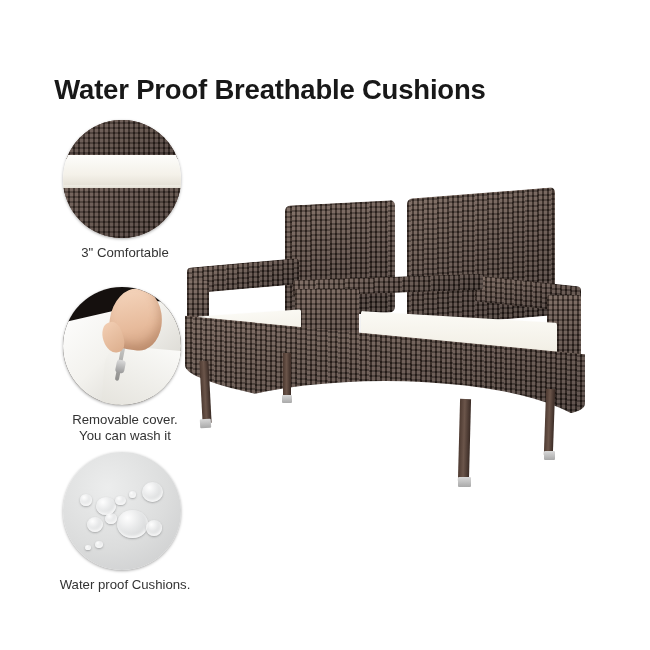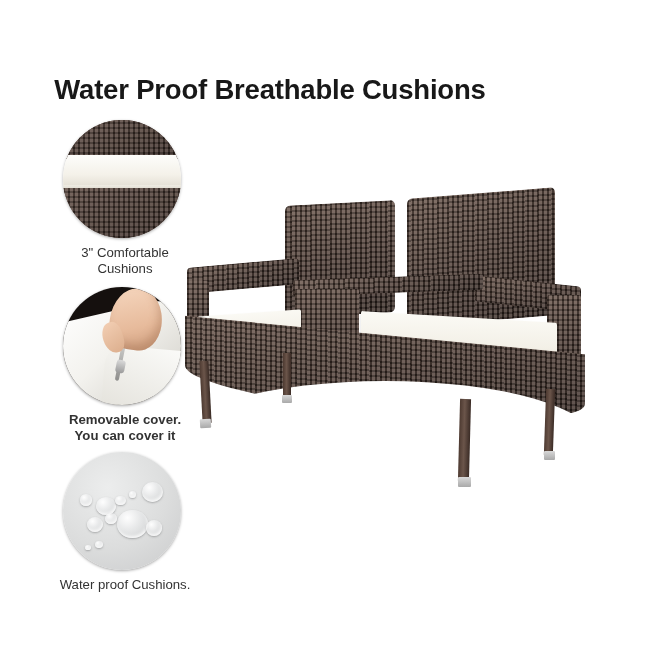--- a/index.html
+++ b/index.html
@@ -125,37 +125,36 @@
 
   <div class="feature" style="top:120px;">
     <div class="circle">
       <div class="c1-top wick"></div>
       <div class="c1-mid"></div>
       <div class="c1-strip"></div>
       <div class="c1-bot wick"></div>
     </div>
     <div class="caption">
       <span>3" Comfortable</span>
-      <span>Cushions</span>
-    </div>
-  </div>
-
-  <div class="feature" style="top:287px;font-weight:bold;">
+    </div>
+  </div>
+
+  <div class="feature" style="top:287px;">
     <div class="circle">
       <div class="c2-bg"></div>
       <div class="c2-cloth"></div>
       <div class="c2-cloth2"></div>
       <div class="c2-zip"></div>
       <div class="c2-zippull"></div>
       <div class="c2-hand"></div>
       <div class="c2-thumb"></div>
     </div>
     <div class="caption">
       <span>Removable cover.</span>
-      <span>You can cover it</span>
+      <span>You can wash it</span>
     </div>
   </div>
 
   <div class="feature" style="top:452px;">
     <div class="circle">
       <div class="c3-bg"></div>
       <div class="drop" style="left:46%;top:49%;width:26%;height:24%;"></div>
       <div class="drop" style="left:67%;top:25%;width:18%;height:17%;"></div>
       <div class="drop" style="left:28%;top:38%;width:17%;height:15%;"></div>
       <div class="drop" style="left:20%;top:55%;width:14%;height:13%;"></div>

